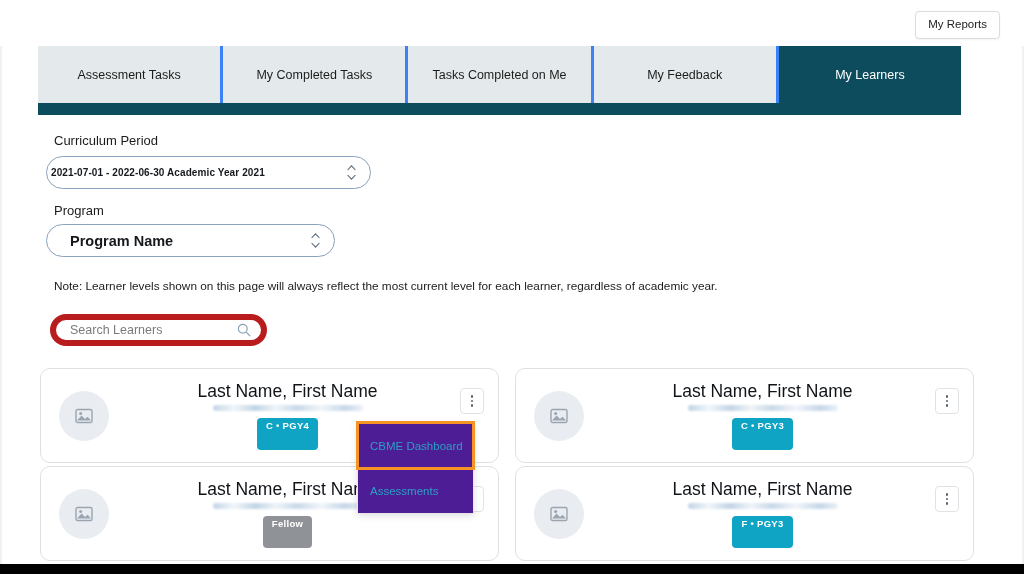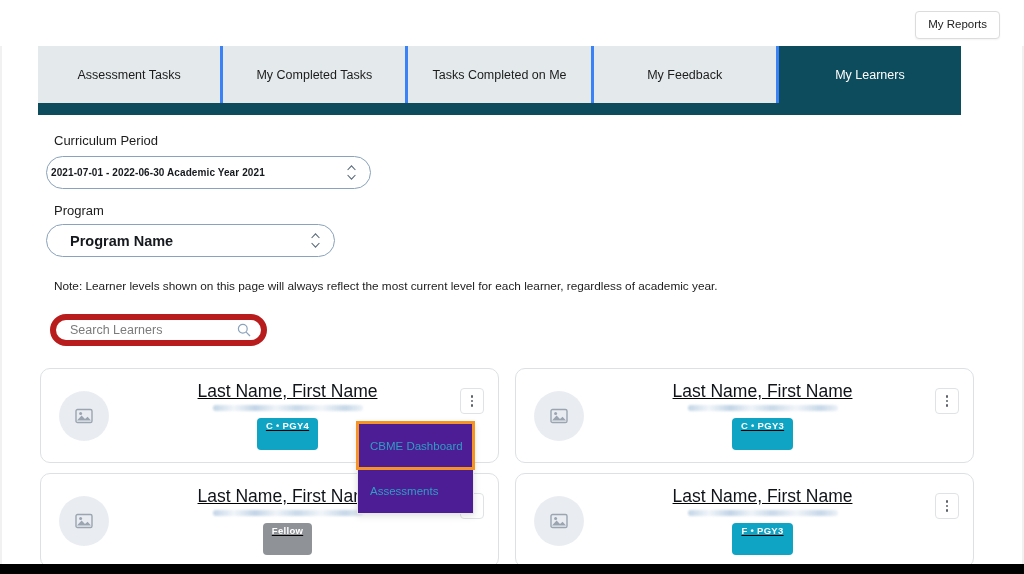--- a/index.html
+++ b/index.html
@@ -207,22 +207,21 @@
     flex: 0 0 auto;
   }
 
   
   .cards {
     position: absolute;
     left: 40px; top: 368px;
     width: 934px;
     display: grid;
     grid-template-columns: 459px 459px;
-    gap: 10px 16px;
-    text-decoration: underline;
+    gap: 3px 16px;
   }
   .learner-card {
     height: 95px;
     border: 1px solid #dde1e4;
     border-radius: 10px;
     background: #ffffff;
     display: flex;
     align-items: center;
     padding: 0 14px 0 18px;
     position: relative;

